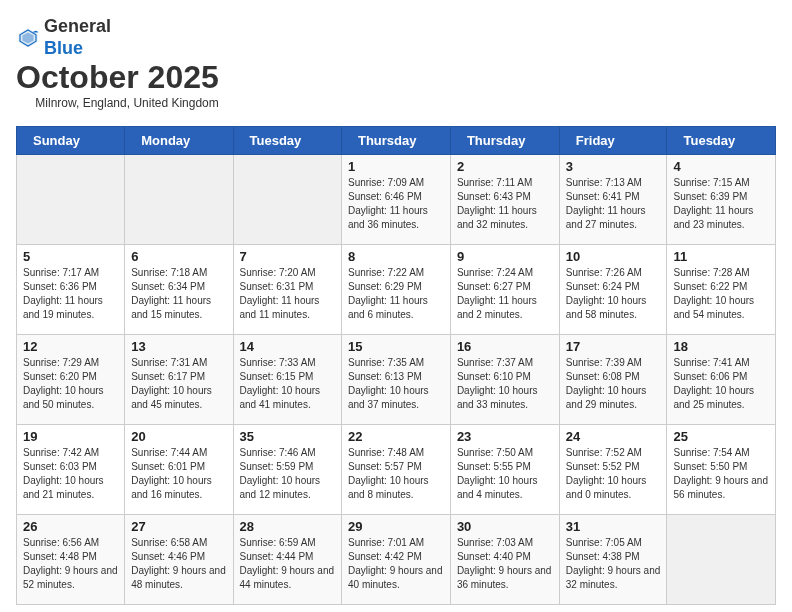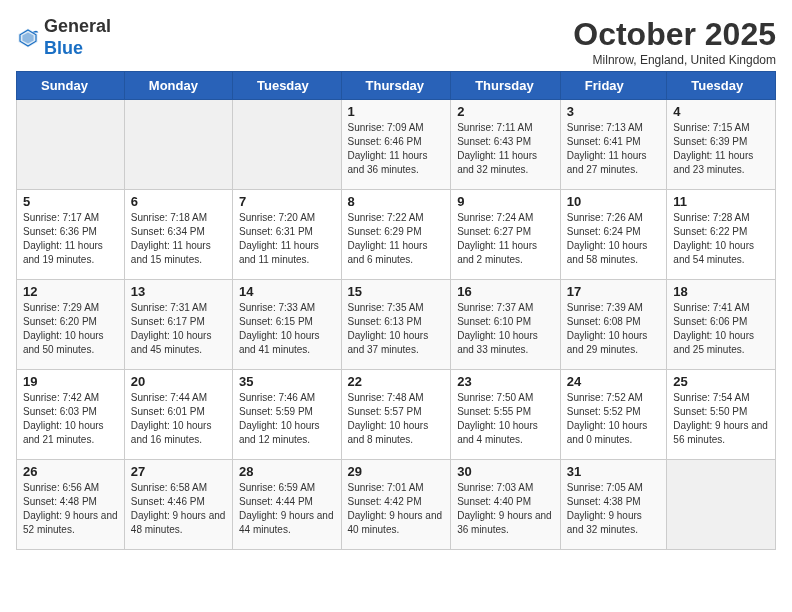--- a/index.html
+++ b/index.html
@@ -7,21 +7,22 @@
       font-family: Arial, sans-serif;
       background: #fff;
       width: 792px;
       min-height: 612px;
       padding: 16px;
     }
     .header {
       display: flex;
       justify-content: space-between;
       align-items: flex-start;
-      margin-bottom: 4px;
+      margin-bottom: 16px;
+      flex-direction: column;
     }
     .logo {
       display: flex;
       align-items: center;
       gap: 4px;
     }
     .logo-text {
       font-size: 18px;
       font-weight: bold;
       line-height: 1.2;
@@ -47,21 +48,21 @@
     }
     .calendar {
       width: 100%;
       border-collapse: collapse;
       border: 1px solid #ccc;
     }
     .calendar th {
       background: #2962b8;
       color: #fff;
       text-align: left;
-      padding: 6px 24px;
+      padding: 6px 16px;
       font-size: 13px;
       border: 1px solid #2255a0;
     }
     .calendar td {
       vertical-align: top;
       border: 1px solid #ccc;
       padding: 4px 6px;
       width: 110px;
       height: 90px;
       background: #fff;

